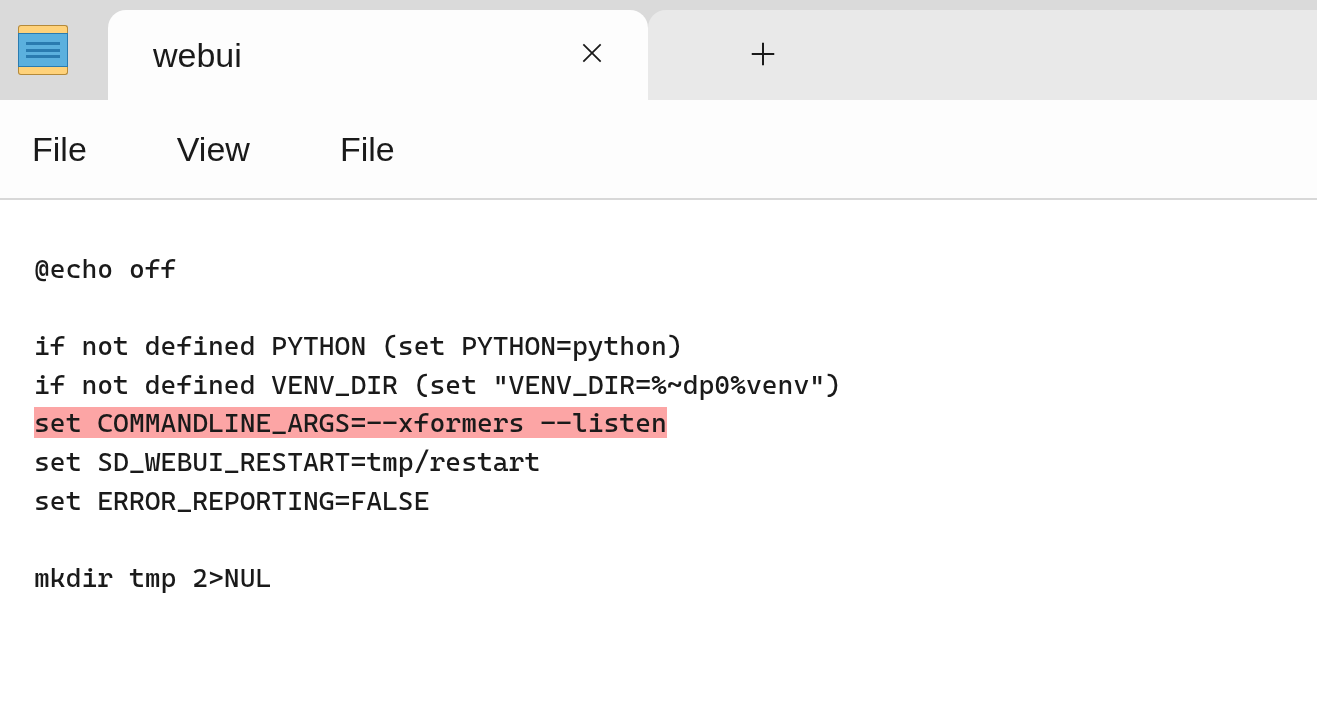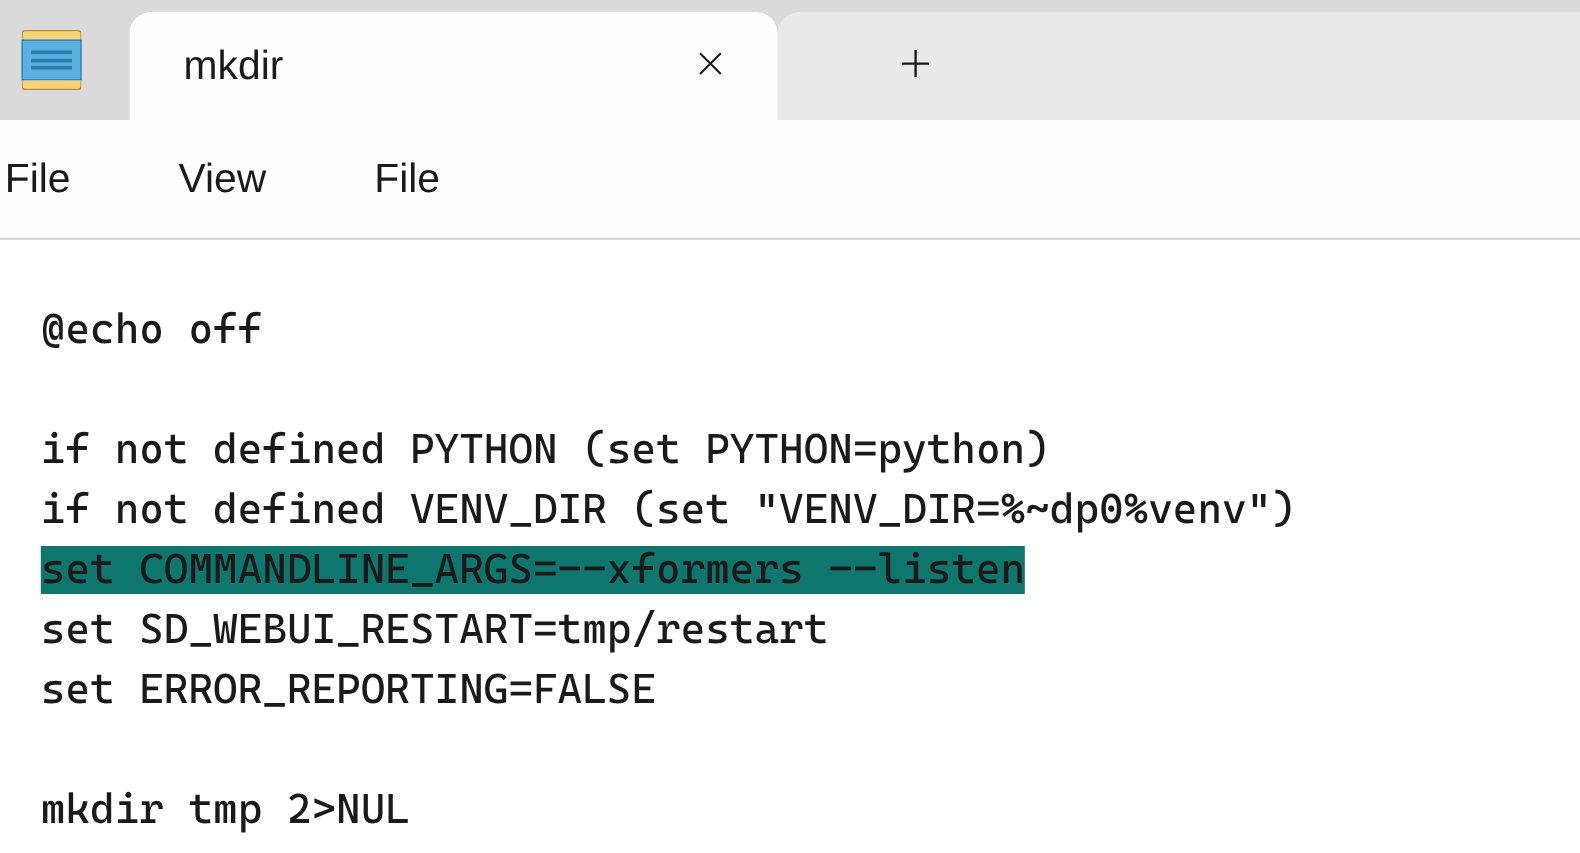--- a/index.html
+++ b/index.html
@@ -90,60 +90,61 @@
     padding: 10px;
     line-height: 1;
   }
   .new-tab-btn svg { width: 30px; height: 30px; stroke: #1a1a1a; stroke-width: 1.6; }
   .menubar {
     display: flex;
     align-items: center;
     height: 100px;
     background: #fdfdfd;
     border-bottom: 2px solid #d8d8d8;
+    padding-left: 28px;
     gap: 82px;
   }
   .menu-item {
     font-size: 34px;
     color: #1a1a1a;
     cursor: pointer;
     padding: 8px 4px;
   }
   .editor {
     background: #ffffff;
     padding: 50px 30px 30px 34px;
     height: calc(100% - 200px);
     overflow: hidden;
   }
   .editor pre {
     font-family: "Cascadia Mono", "Consolas", monospace;
-    font-size: 35px;
+    font-size: 27px;
     line-height: 1.43;
     color: #1a1a1a;
     white-space: pre;
   }
   .editor .sel {
-    background: #0f766e;
+    background: #fca5a5;
   }
 </style>
 </head>
 <body>
 
 <div class="titlebar">
   <div class="app-icon">
     <div class="app-icon-top"></div>
     <div class="app-icon-body">
       <div class="app-icon-line"></div>
       <div class="app-icon-line"></div>
       <div class="app-icon-line"></div>
     </div>
     <div class="app-icon-bottom"></div>
   </div>
   <div class="tab">
-    <span class="tab-title">mkdir</span>
+    <span class="tab-title">webui</span>
     <span class="tab-close">
       <svg viewBox="0 0 24 24" fill="none">
         <path d="M4 4 L20 20 M20 4 L4 20"></path>
       </svg>
     </span>
   </div>
   <div class="new-tab-area">
     <span class="new-tab-btn">
       <svg viewBox="0 0 24 24" fill="none">
         <path d="M12 3 V21 M3 12 H21"></path>

